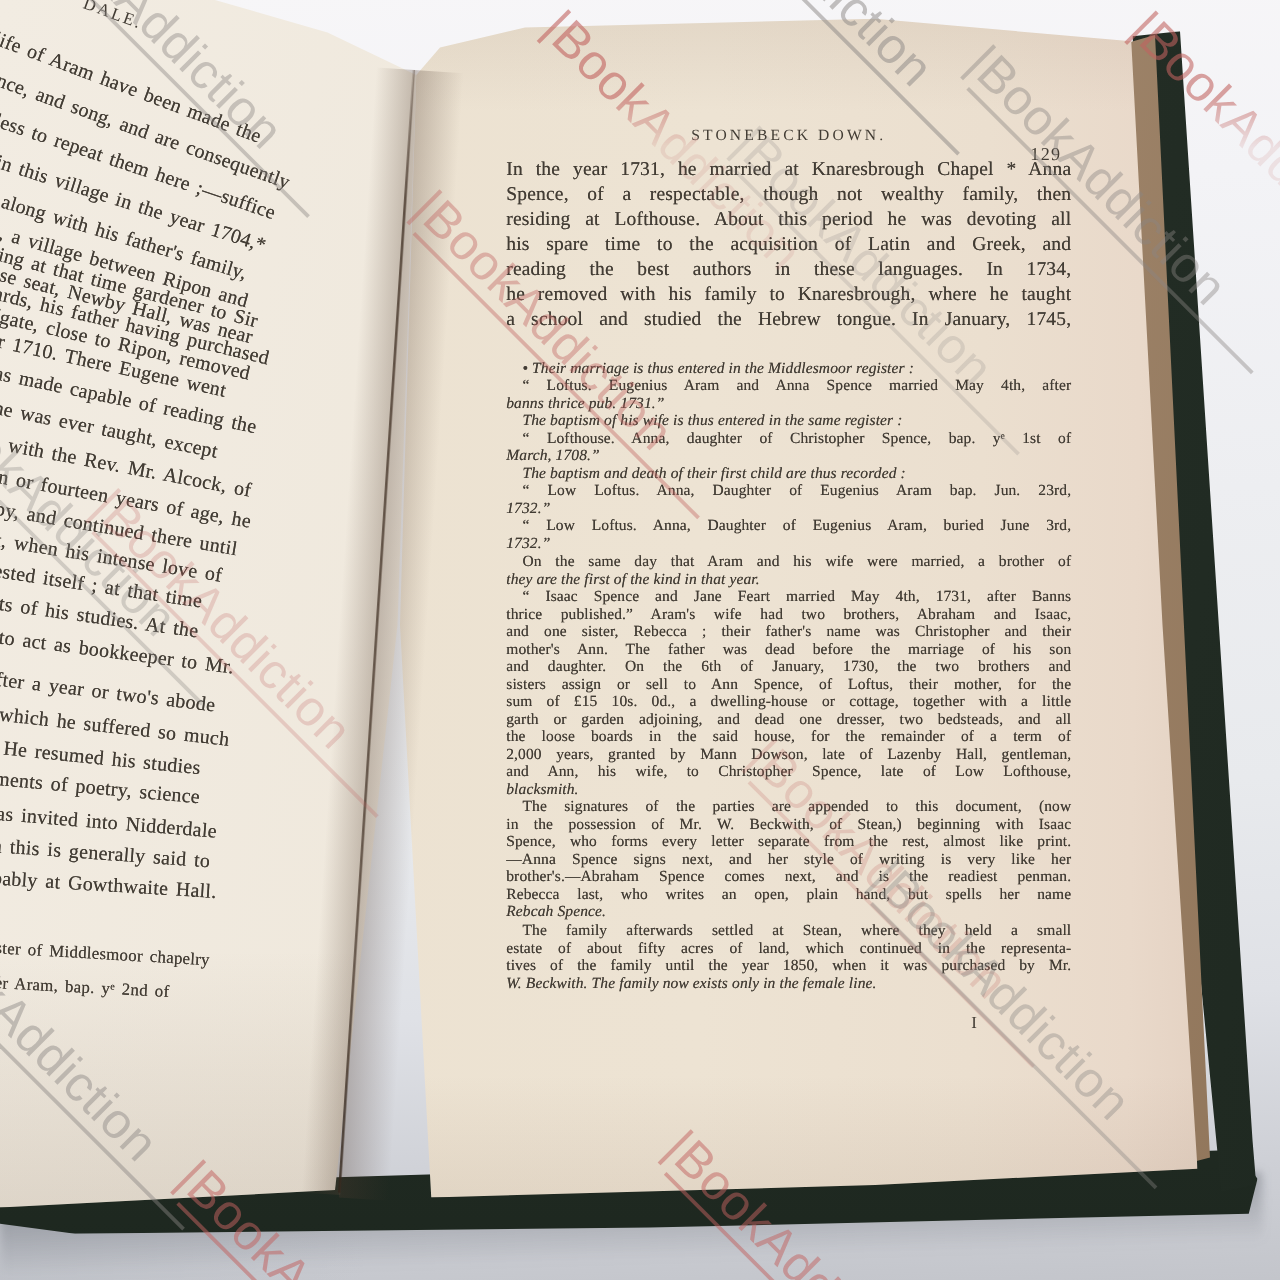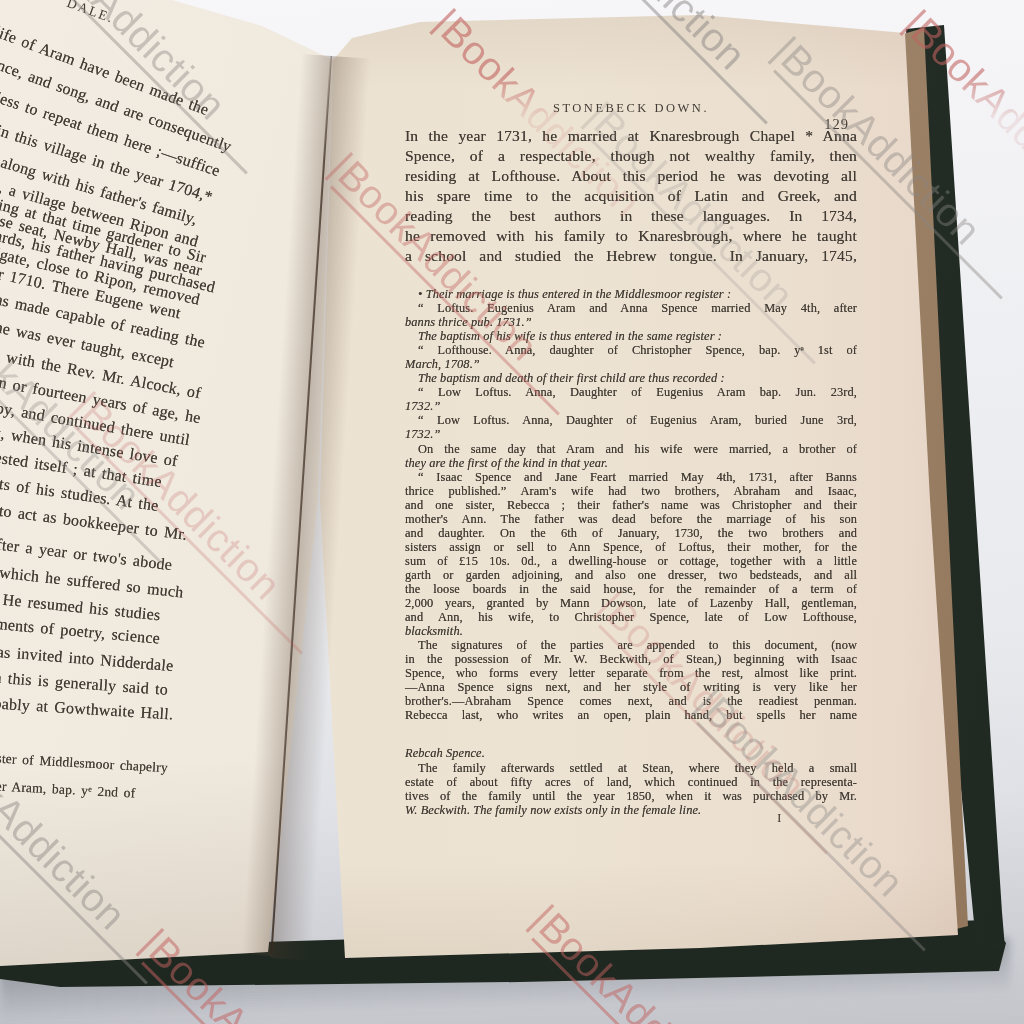--- a/index.html
+++ b/index.html
@@ -62,21 +62,21 @@
   .rp-para{position:absolute;left:0;top:126px;width:452px;}
   .rp-line{display:block;height:20px;line-height:20px;font-size:15.6px;
       text-align:justify;text-align-last:justify;letter-spacing:.15px;
       text-shadow:0 0 .4px rgba(66,60,52,.8);}
   .rp-notes{position:absolute;left:0;top:287px;width:452px;}
   .rp-note{display:block;height:14.05px;line-height:14px;font-size:12.4px;
       text-align:justify;letter-spacing:.1px;text-shadow:0 0 .35px rgba(66,60,52,.8);}
   .rp-note.j{text-align-last:justify;}
   .rp-note.l{text-align-last:left;font-style:italic;}
   .rp-note.ind{padding-left:13px;width:439px;}
-  .rp-note.it{margin-top:24px;}
+  .rp-note.it{}
   .rp-sig{position:absolute;left:372px;top:810px;font-size:13.5px;color:var(--ink);}
   
   .wm-layer{left:0;top:0;width:1024px;height:1024px;pointer-events:none;}
   .wm{transform:rotate(45deg);transform-origin:left top;white-space:nowrap;
       font-family:"Liberation Sans", sans-serif;font-size:40px;line-height:40px;
       letter-spacing:.5px;font-weight:400;}
   .wm::after{content:"";position:absolute;left:5%;bottom:-5px;width:118%;height:2.6px;
       background:currentColor;}
   .wm.fade{-webkit-mask-image:linear-gradient(135deg,rgba(0,0,0,1) 0 34%,rgba(0,0,0,.22) 52%,rgba(0,0,0,.22) 100%);
       mask-image:linear-gradient(135deg,rgba(0,0,0,1) 0 34%,rgba(0,0,0,.22) 52%,rgba(0,0,0,.22) 100%);}
@@ -159,21 +159,21 @@
           <div class="rp-note l">1732.”</div>
           <div class="rp-note j ind">On the same day that Aram and his wife were married, a brother of</div>
           <div class="rp-note l">they are the first of the kind in that year.</div>
           <div class="rp-note j ind">“ Isaac Spence and Jane Feart married May 4th, 1731, after Banns</div>
           <div class="rp-note j">thrice published.” Aram's wife had two brothers, Abraham and Isaac,</div>
           <div class="rp-note j">and one sister, Rebecca ; their father's name was Christopher and their</div>
           <div class="rp-note j">mother's Ann. The father was dead before the marriage of his son</div>
           <div class="rp-note j">and daughter. On the 6th of January, 1730, the two brothers and</div>
           <div class="rp-note j">sisters assign or sell to Ann Spence, of Loftus, their mother, for the</div>
           <div class="rp-note j">sum of £15 10s. 0d., a dwelling-house or cottage, together with a little</div>
-          <div class="rp-note j">garth or garden adjoining, and also one dresser, two bedsteads, and all</div>
+          <div class="rp-note j">garth or garden adjoining, and dead one dresser, two bedsteads, and all</div>
           <div class="rp-note j">the loose boards in the said house, for the remainder of a term of</div>
           <div class="rp-note j">2,000 years, granted by Mann Dowson, late of Lazenby Hall, gentleman,</div>
           <div class="rp-note j">and Ann, his wife, to Christopher Spence, late of Low Lofthouse,</div>
           <div class="rp-note l">blacksmith.</div>
           <div class="rp-note j ind">The signatures of the parties are appended to this document, (now</div>
           <div class="rp-note j">in the possession of Mr. W. Beckwith, of Stean,) beginning with Isaac</div>
           <div class="rp-note j">Spence, who forms every letter separate from the rest, almost like print.</div>
           <div class="rp-note j">—Anna Spence signs next, and her style of writing is very like her</div>
           <div class="rp-note j">brother's.—Abraham Spence comes next, and is the readiest penman.</div>
           <div class="rp-note j">Rebecca last, who writes an open, plain hand, but spells her name</div>

